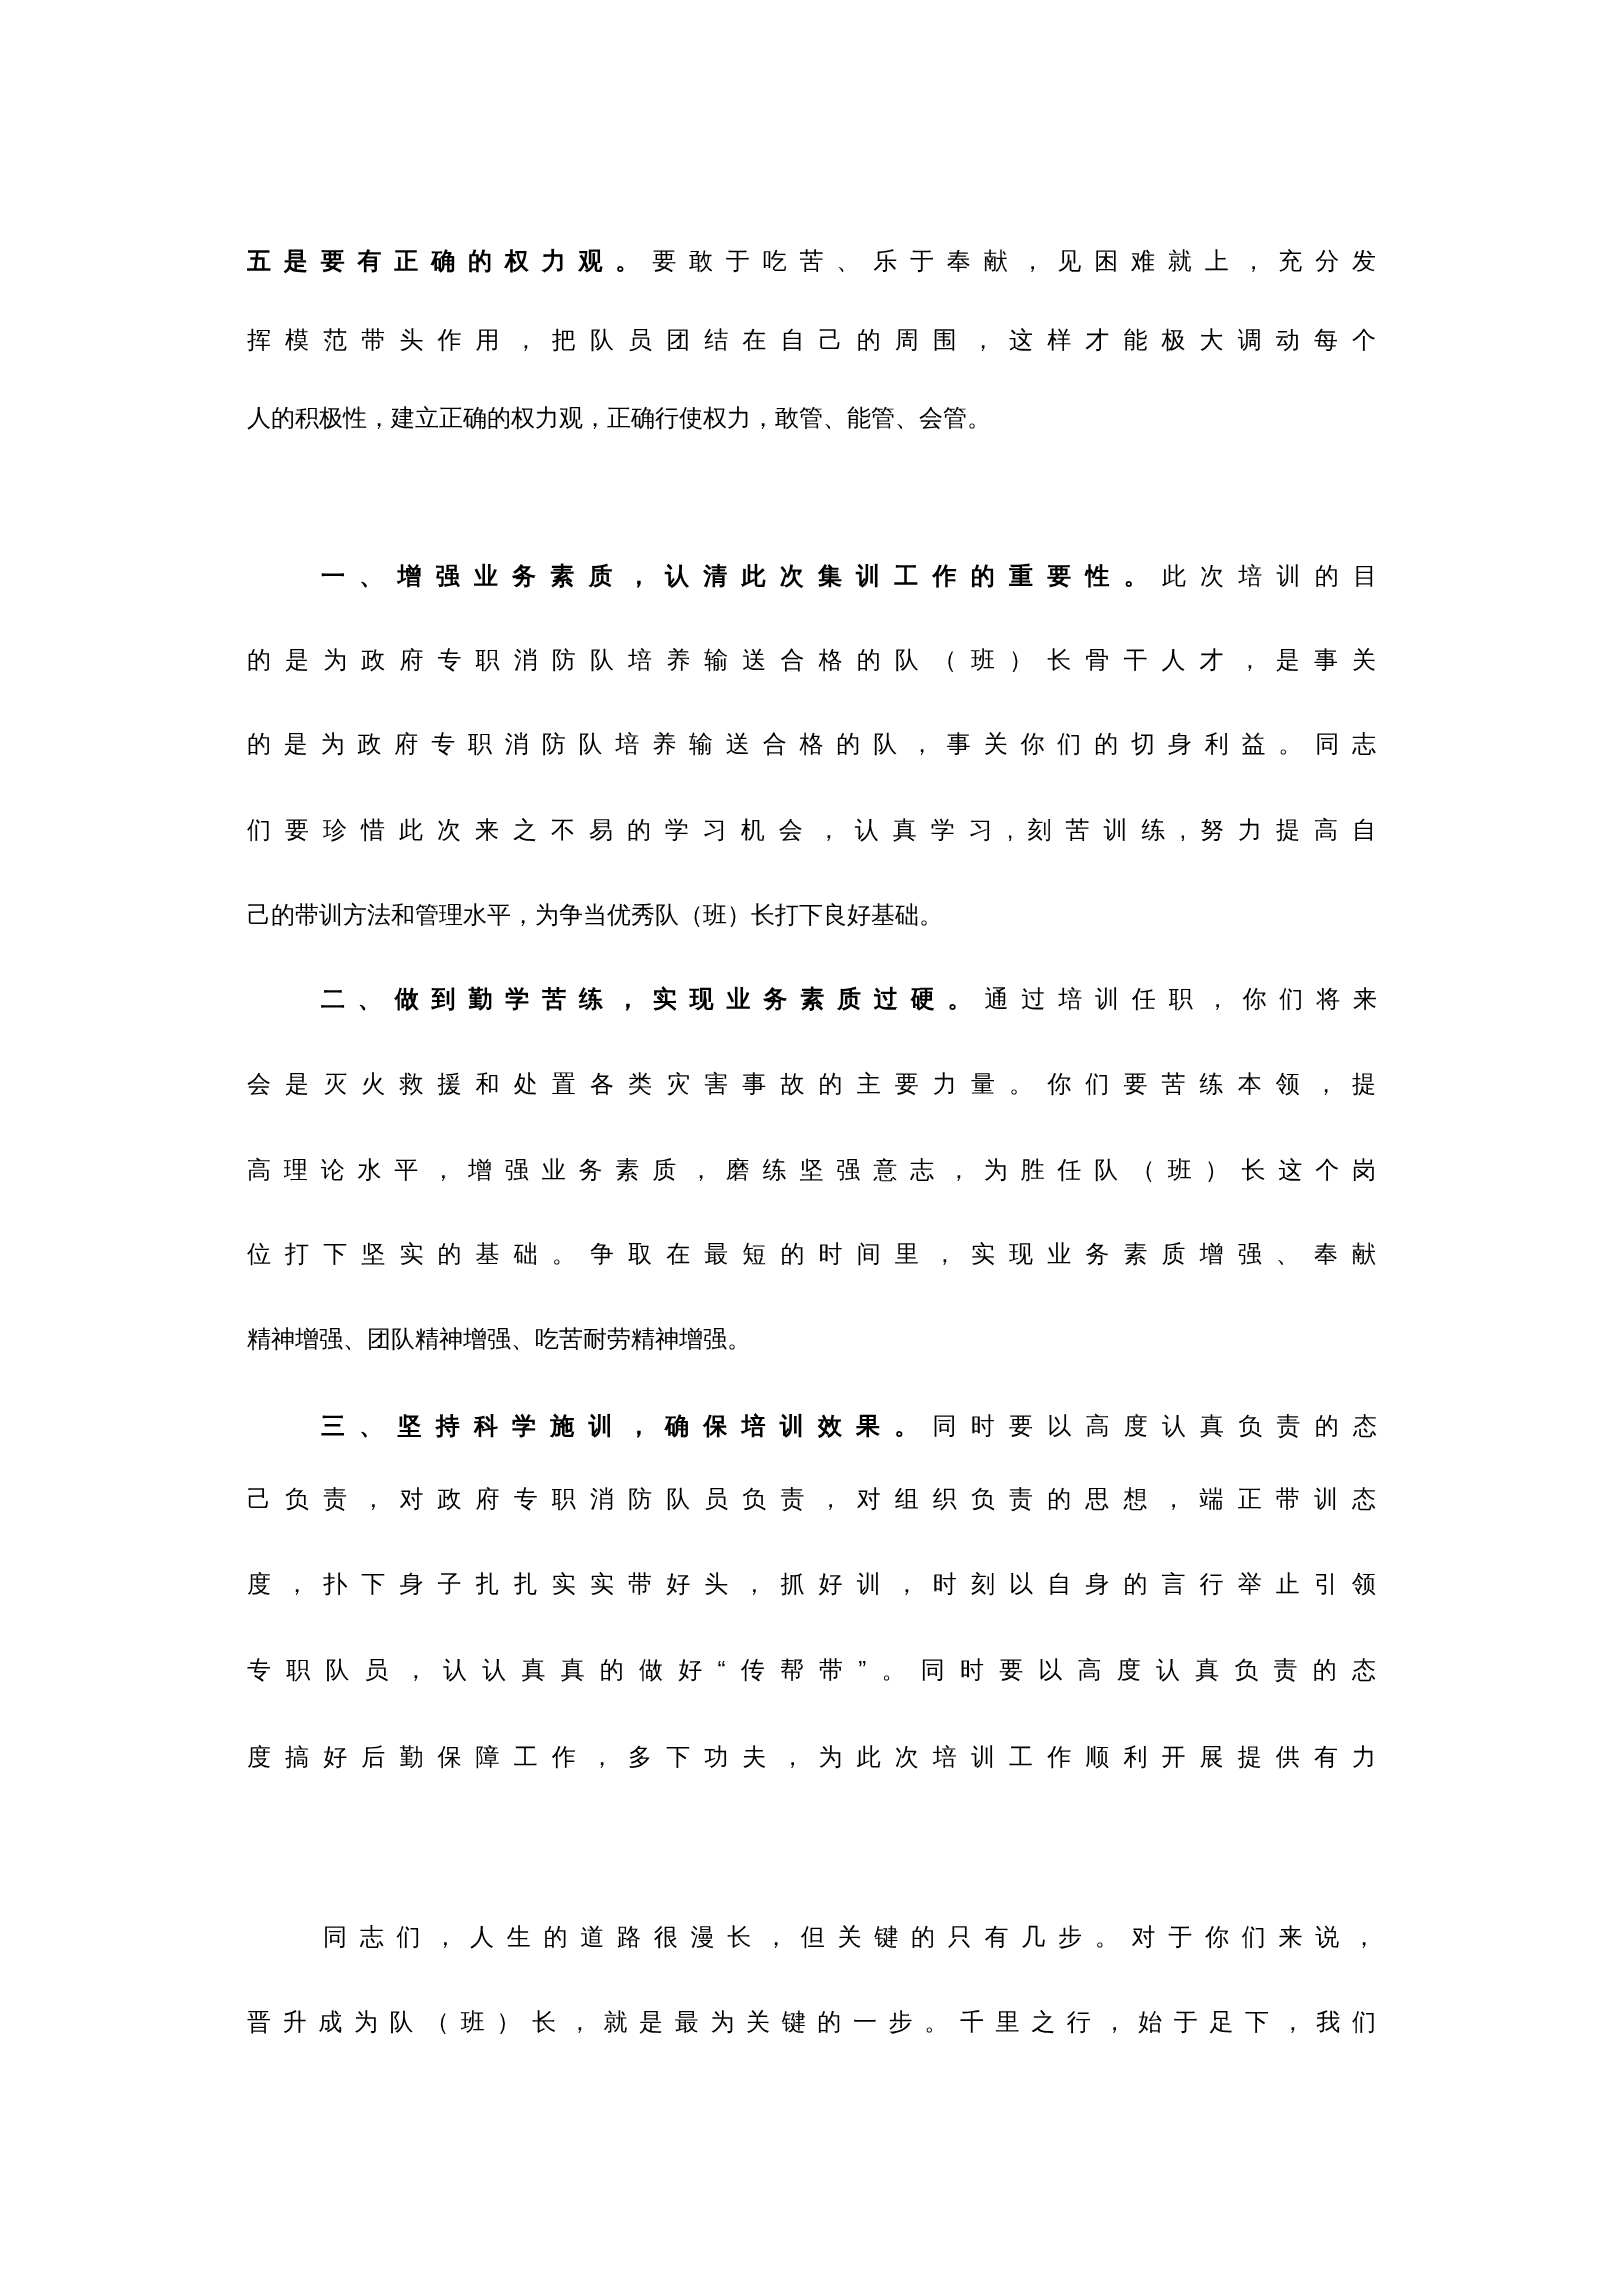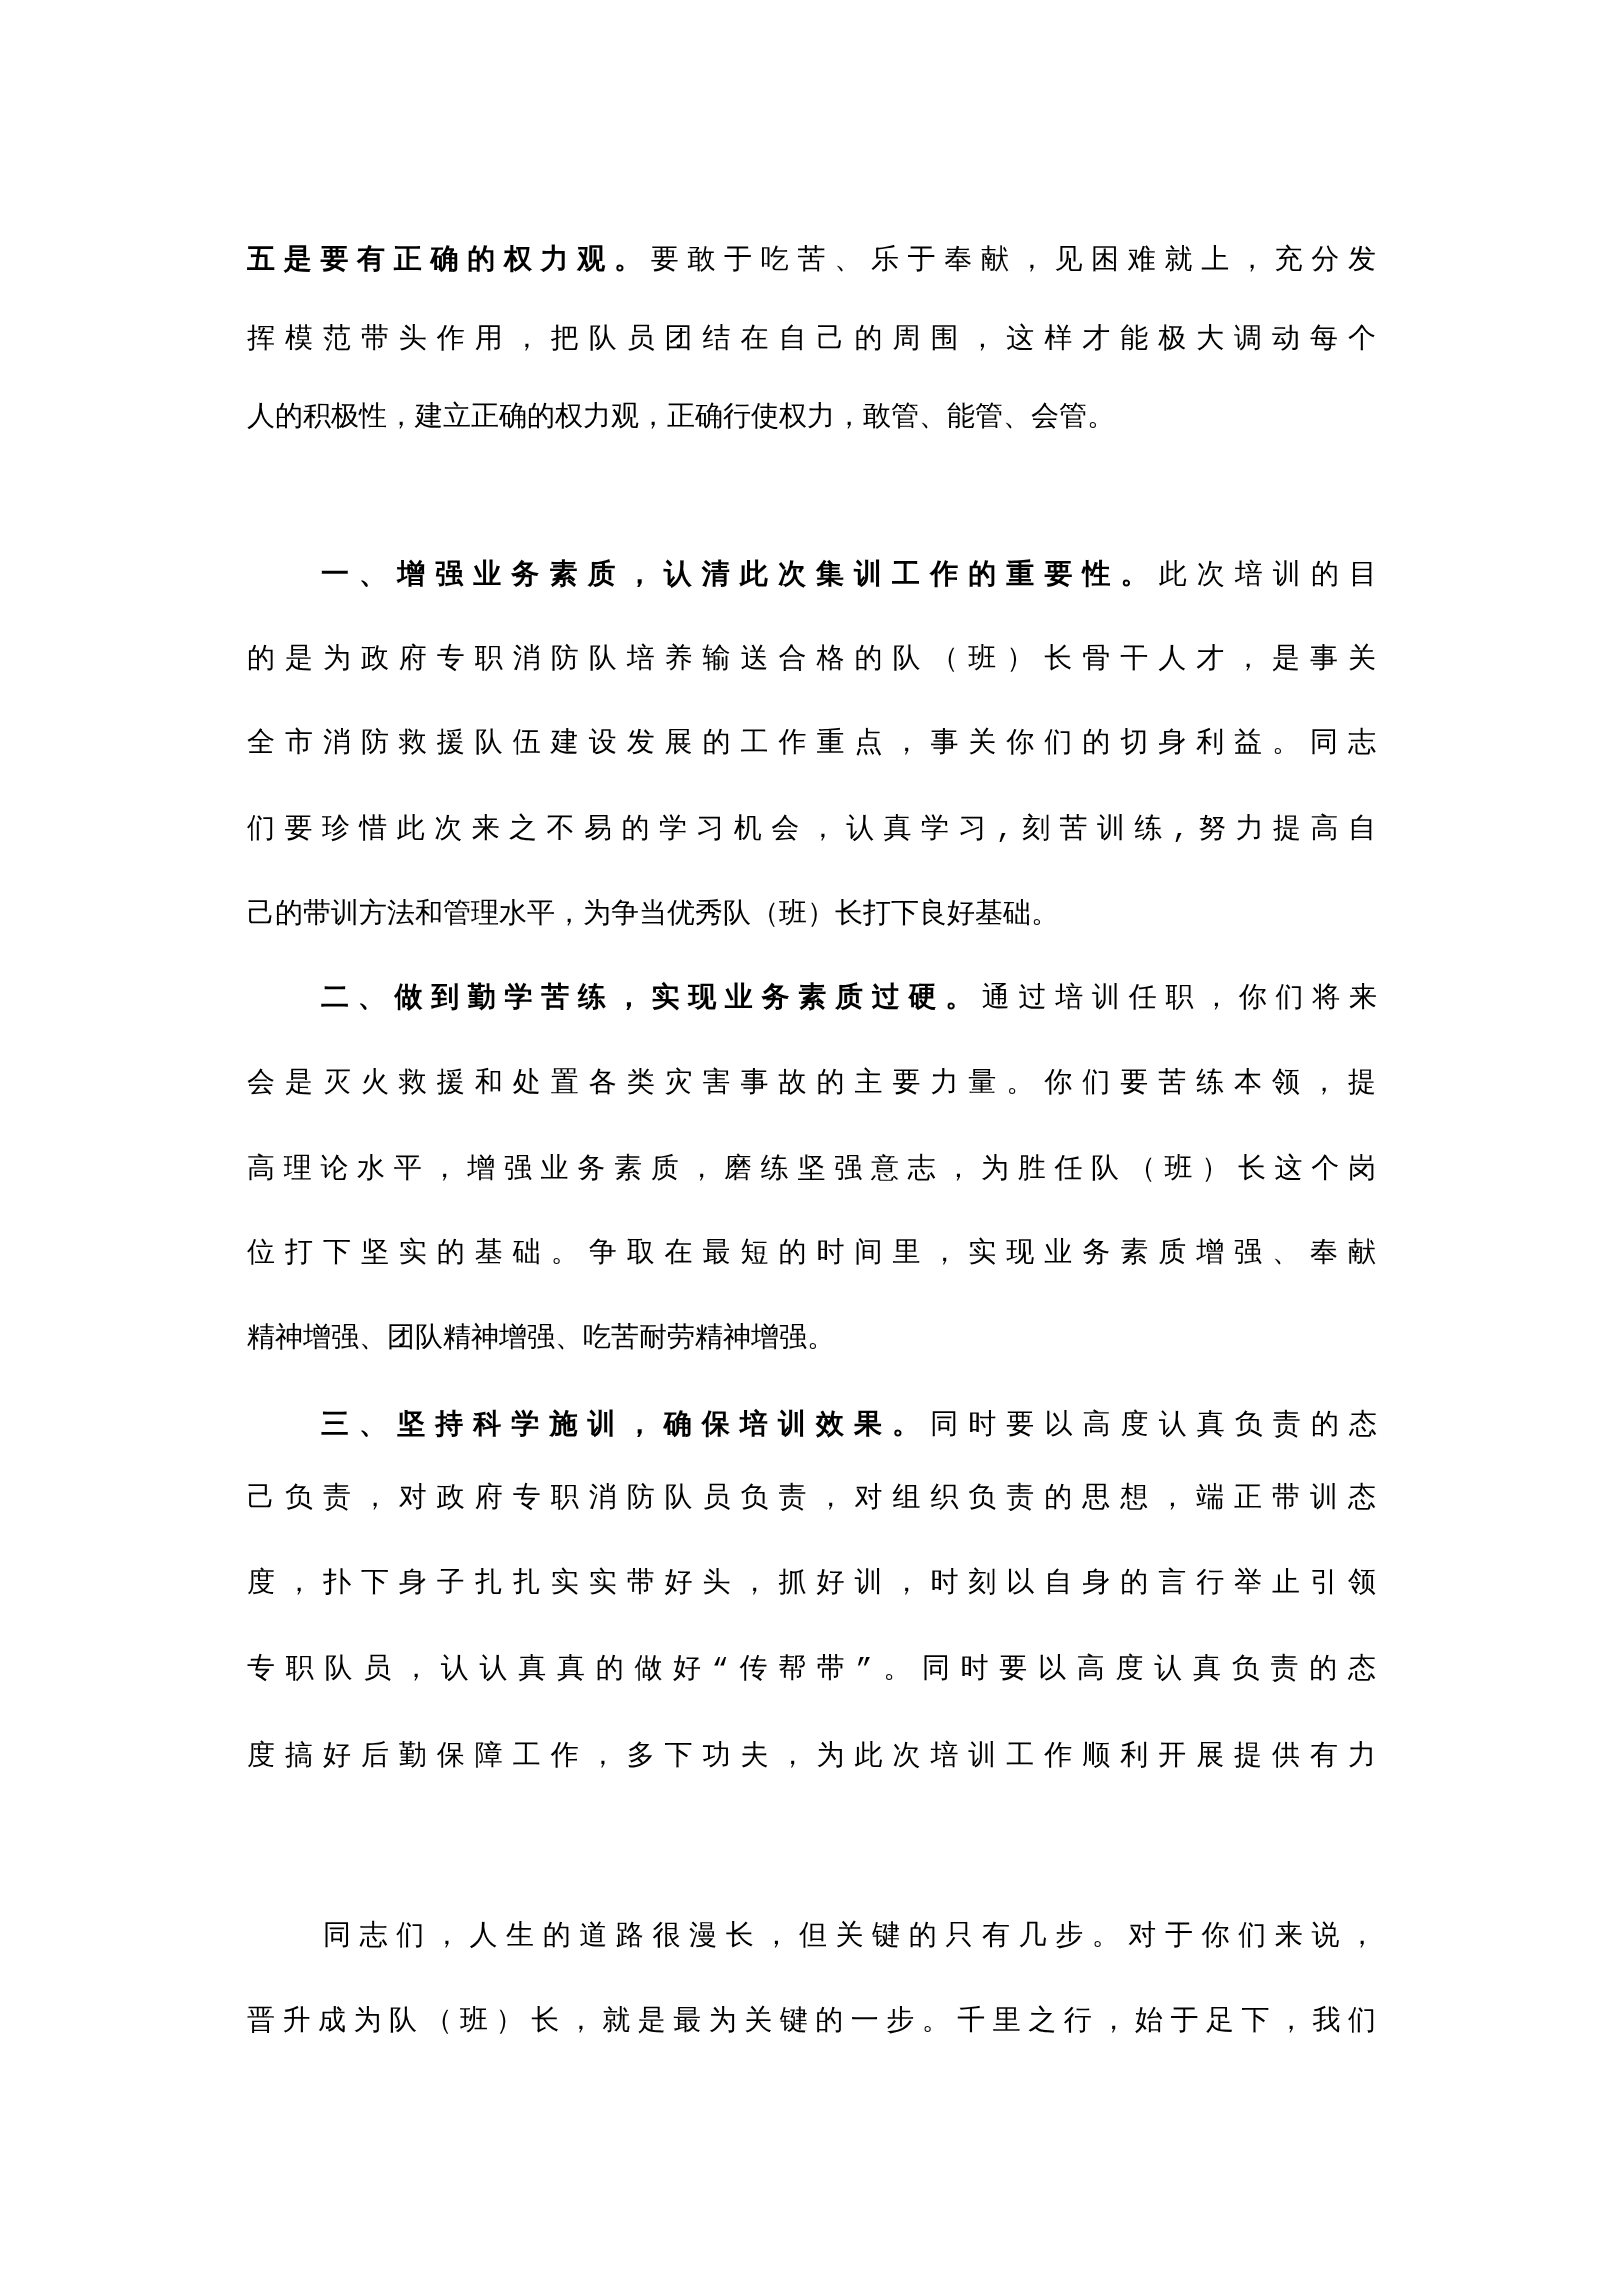--- a/index.html
+++ b/index.html
@@ -7,22 +7,22 @@
   .page {
     position: absolute; left: 0; top: 0; width: 1621px; height: 2293px;
     background: #ffffff;
   }
   .line {
     position: absolute;
     left: 247px;
     width: 1129px;
     height: 43px;
     line-height: 43px;
-    font-family: Liberation Mono, monospace;
-    font-size: 28px;
+    font-family: Liberation Sans, sans-serif;
+    font-size: 24px;
     color: #000000;
     white-space: nowrap;
     text-align: justify;
     text-align-last: justify;
   }
   .line.last { text-align-last: left; }
   .line.indent-a { left: 294px; width: 1082px; }
   .line.indent-b { left: 321px; width: 1056px; }
   .line.indent-c { left: 323px; width: 1053px; }
   .bold { font-weight: bold; }
@@ -32,21 +32,21 @@
 
 <div class="page">
 
   <div class="line" style="top:239px"><span class="bold">五是要有正确的权力观。</span><span>要敢于吃苦、乐于奉献，见困难就上，充分发</span></div>
   <div class="line" style="top:318px"><span>挥模范带头作用，把队员团结在自己的周围，这样才能极大调动每个</span></div>
   <div class="line last" style="top:396px"><span>人的积极性，建立正确的权力观，正确行使权力，敢管、能管、会管。</span></div>
 
 
   <div class="line indent-b" style="top:554px"><span class="bold">一、增强业务素质，认清此次集训工作的重要性。</span><span>此次培训的目</span></div>
   <div class="line" style="top:638px"><span>的是为政府专职消防队培养输送合格的队（班）长骨干人才，是事关</span></div>
-  <div class="line" style="top:722px"><span>全市消防救援队伍建设发展的工作重点，事关你们的切身利益。同志</span></div>
+  <div class="line" style="top:722px"><span>的是为政府专职消防队培养输送合格的队，事关你们的切身利益。同志</span></div>
   <div class="line" style="top:808px"><span>们要珍惜此次来之不易的学习机会，认真学习,刻苦训练,努力提高自</span></div>
   <div class="line last" style="top:893px"><span>己的带训方法和管理水平，为争当优秀队（班）长打下良好基础。</span></div>
 
   <div class="line" style="top:1062px"><span>会是灭火救援和处置各类灾害事故的主要力量。你们要苦练本领，提</span></div>
   <div class="line indent-b" style="top:977px"><span class="bold">二、做到勤学苦练，实现业务素质过硬。</span><span>通过培训任职，你们将来</span></div>
   <div class="line" style="top:1148px"><span>高理论水平，增强业务素质，磨练坚强意志，为胜任队（班）长这个岗</span></div>
   <div class="line" style="top:1232px"><span>位打下坚实的基础。争取在最短的时间里，实现业务素质增强、奉献</span></div>
   <div class="line last" style="top:1317px"><span>精神增强、团队精神增强、吃苦耐劳精神增强。</span></div>
 
   <div class="line indent-b" style="top:1404px"><span class="bold">三、坚持科学施训，确保培训效果。</span><span>同时要以高度认真负责的态</span></div>

